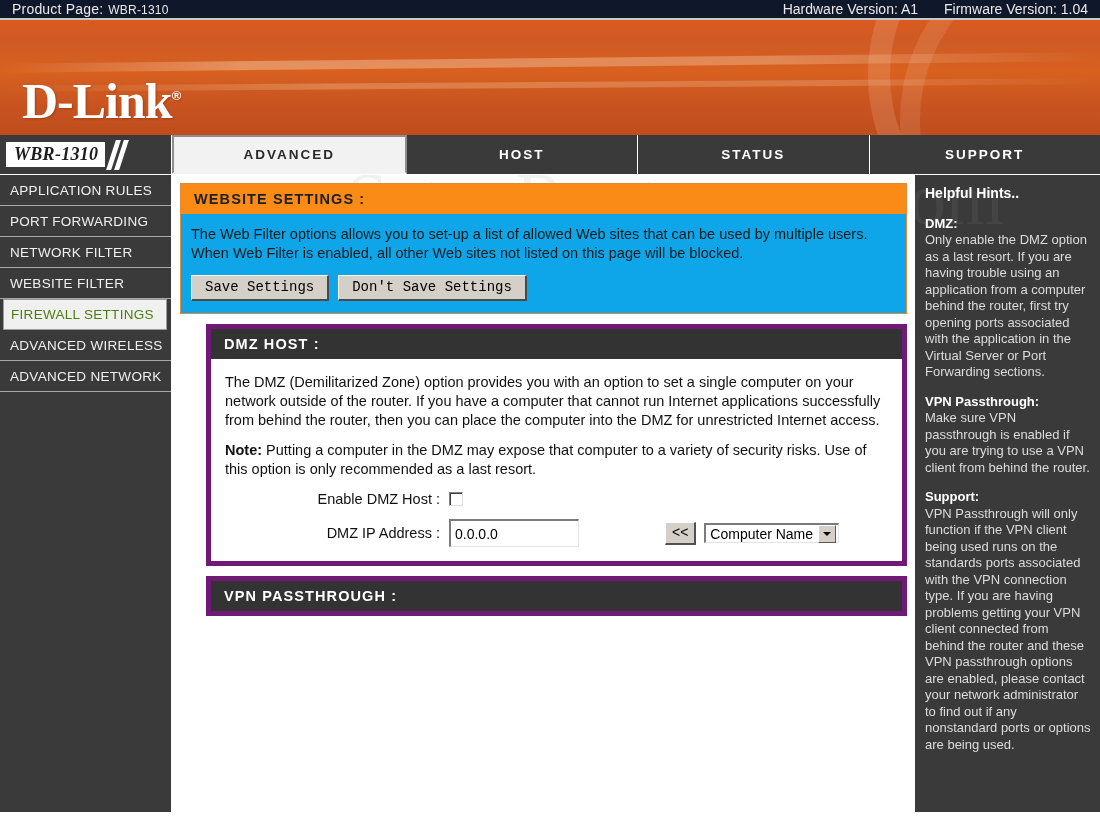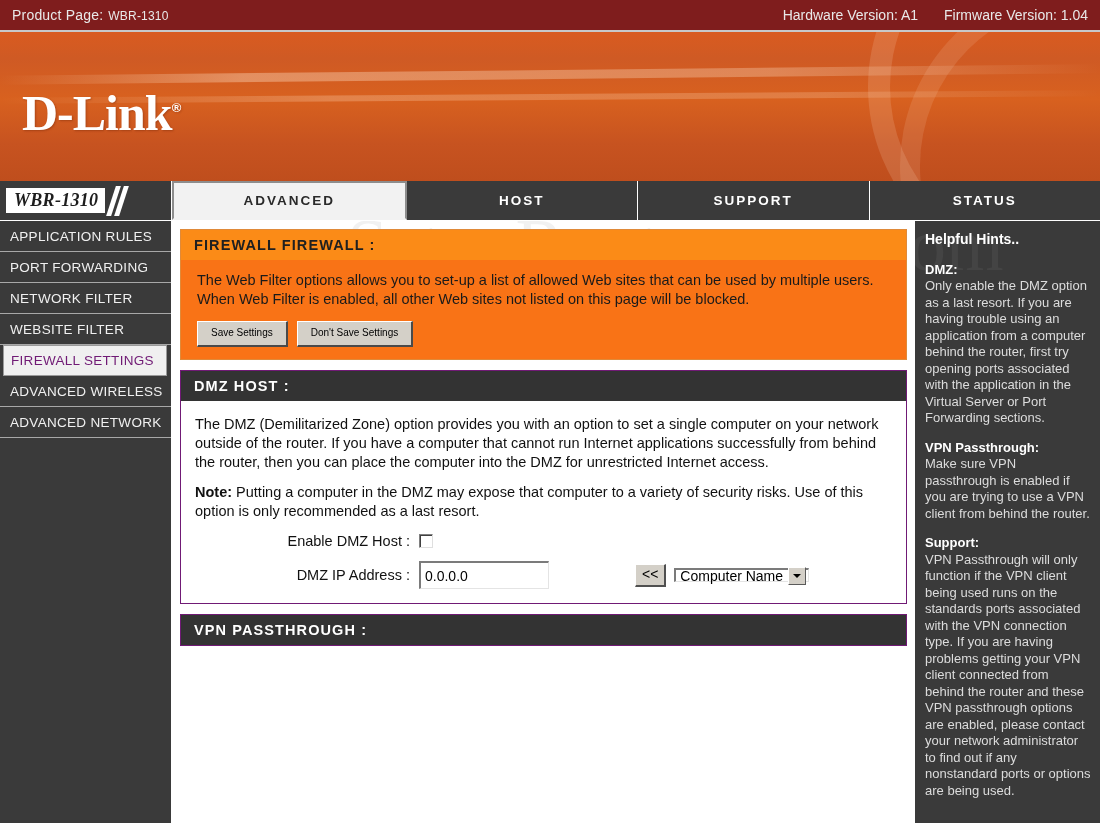--- a/index.html
+++ b/index.html
@@ -11,40 +11,40 @@
   body {
     width: 1100px;
     height: 823px;
     overflow: hidden;
     font-family: "Liberation Sans", sans-serif;
     -webkit-font-smoothing: antialiased;
   }
 
   
   .topbar {
-    height: 32px;
-    background: #7f1d1d;
+    height: 20px;
+    background: #0f172a;
     color: #e9e9e9;
     display: flex;
     align-items: center;
     justify-content: space-between;
     padding: 0 12px;
     box-sizing: border-box;
     font-size: 14px;
     border-bottom: 2px solid #c8c8c8;
   }
   .topbar .left { display: flex; align-items: baseline; gap: 5px; }
   .topbar .prodlabel { font-size: 14px; letter-spacing: .2px; }
   .topbar .prodmodel { font-size: 12px; letter-spacing: .2px; }
   .topbar .right { display: flex; align-items: baseline; gap: 26px; font-size: 14px; }
 
   
   .banner {
     position: relative;
-    height: 149px;
+    height: 115px;
     overflow: hidden;
     background: linear-gradient(180deg,#d95b20 0%, #cf5a24 18%, #d8611f 45%, #c75320 75%, #bf4e1d 100%);
   }
   .banner .swoosh1 {
     position: absolute; left: 0; top: 38px; width: 100%; height: 9px;
     background: linear-gradient(90deg, rgba(255,255,255,.00) 0%, rgba(255,226,200,.38) 22%, rgba(255,230,205,.30) 70%, rgba(255,255,255,0) 100%);
     transform: skewY(-0.6deg);
   }
   .banner .swoosh2 {
     position: absolute; left: 0; top: 62px; width: 100%; height: 6px;
@@ -164,21 +164,21 @@
     padding-left: 10px;
     color: #f0f0f0;
     font-size: 13.5px;
     letter-spacing: .3px;
     border-bottom: 1px solid #a8a8a8;
     box-sizing: border-box;
     background: #3a3a3a;
   }
   .menu-item.active {
     background: #f0f0f0;
-    color: #701a75;
+    color: #4d7c0f;
     border: 1px solid #9a9a9a;
     margin: 0 4px 0 3px;
     padding-left: 7px;
   }
 
   
   .main {
     flex: 1;
     background: #ffffff;
     padding: 8px 8px 0 8px;
@@ -202,31 +202,31 @@
   .panel-orange { border: 1px solid #e08a39; background: #f0f0f0; }
   .panel-head-orange {
     background: #fb8b17;
     color: #202020;
     font-size: 14.5px;
     font-weight: bold;
     letter-spacing: 1.1px;
     padding: 7px 12px 7px 13px;
   }
   .panel-body-gray {
-    background: #f97316;
-    padding: 11px 14px 12px 16px;
+    background: #0ea5e9;
+    padding: 11px 14px 12px 10px;
   }
   .panel-body-gray p {
     margin: 0 0 12px 0;
     font-size: 14.5px;
     line-height: 19px;
     color: #1a1a1a;
   }
 
-  .panel-dark { border: 1px solid #701a75; background: #f0abfc; }
+  .panel-dark { border: 5px solid #701a75; background: #f0abfc; margin-left: 26px; }
   .panel-head-dark {
     background: #333333;
     color: #ffffff;
     font-size: 14.5px;
     font-weight: bold;
     letter-spacing: 1.1px;
     padding: 7px 12px 7px 13px;
   }
   .panel-body-white {
     background: #ffffff;
@@ -237,22 +237,22 @@
     font-size: 14.5px;
     line-height: 19px;
     color: #111111;
   }
   .panel-body-white p:last-of-type { margin-bottom: 0; }
   .note-label { font-weight: bold; }
 
   
   .btnrow { display: flex; gap: 9px; }
   .btn95 {
-    font-family: Liberation Sans, sans-serif;
-    font-size: 10px;
+    font-family: Liberation Mono, monospace;
+    font-size: 14px;
     color: #000000;
     background: #d4d0c8;
     border-top: 1px solid #ffffff;
     border-left: 1px solid #ffffff;
     border-right: 2px solid #4a4a4a;
     border-bottom: 2px solid #4a4a4a;
     padding: 3px 13px 4px 13px;
     cursor: pointer;
     line-height: 16px;
   }
@@ -319,21 +319,21 @@
     padding: 1px 6px 2px 6px;
     margin-left: 86px;
     cursor: pointer;
     line-height: 17px;
   }
   .selectbox {
     display: flex;
     align-items: center;
     justify-content: space-between;
     width: 135px;
-    height: 14px;
+    height: 20px;
     background: #ffffff;
     border-top: 2px solid #7b7b7b;
     border-left: 2px solid #7b7b7b;
     border-right: 1px solid #e4e4e4;
     border-bottom: 1px solid #e4e4e4;
     margin-left: 8px;
     font-size: 14px;
     padding-left: 4px;
     box-sizing: border-box;
     cursor: pointer;
@@ -425,24 +425,24 @@
         <i></i>
       </span>
   </div>
   <div class="nav-tab active">
       <span>ADVANCED</span>
     </div>
   <div class="nav-tab">
       <span>HOST</span>
     </div>
   <div class="nav-tab">
+      <span>STATUS</span>
+    </div>
+  <div class="nav-tab">
       <span>SUPPORT</span>
-    </div>
-  <div class="nav-tab">
-      <span>STATUS</span>
     </div>
 </div>
 
 <div class="page">
 
   <div class="leftmenu">
     <div class="menu-item">
         <span>APPLICATION RULES</span>
       </div>
     <div class="menu-item">
@@ -462,21 +462,21 @@
       </div>
     <div class="menu-item">
         <span>ADVANCED NETWORK</span>
       </div>
   </div>
 
   <div class="main">
     <div class="watermark">SetupRouter.com</div>
 
     <div class="panel panel-orange">
-      <div class="panel-head-orange">FIREWALL FIREWALL :</div>
+      <div class="panel-head-orange">WEBSITE SETTINGS :</div>
       <div class="panel-body-gray">
         <p>The Web Filter options allows you to set-up a list of allowed Web sites that can be used by multiple users. When Web Filter is enabled, all other Web sites not listed on this page will be blocked.</p>
         <div class="btnrow">
           <button class="btn95">Save Settings</button>
           <button class="btn95">Don't Save Settings</button>
         </div>
       </div>
     </div>
 
     <div class="panel panel-dark">

